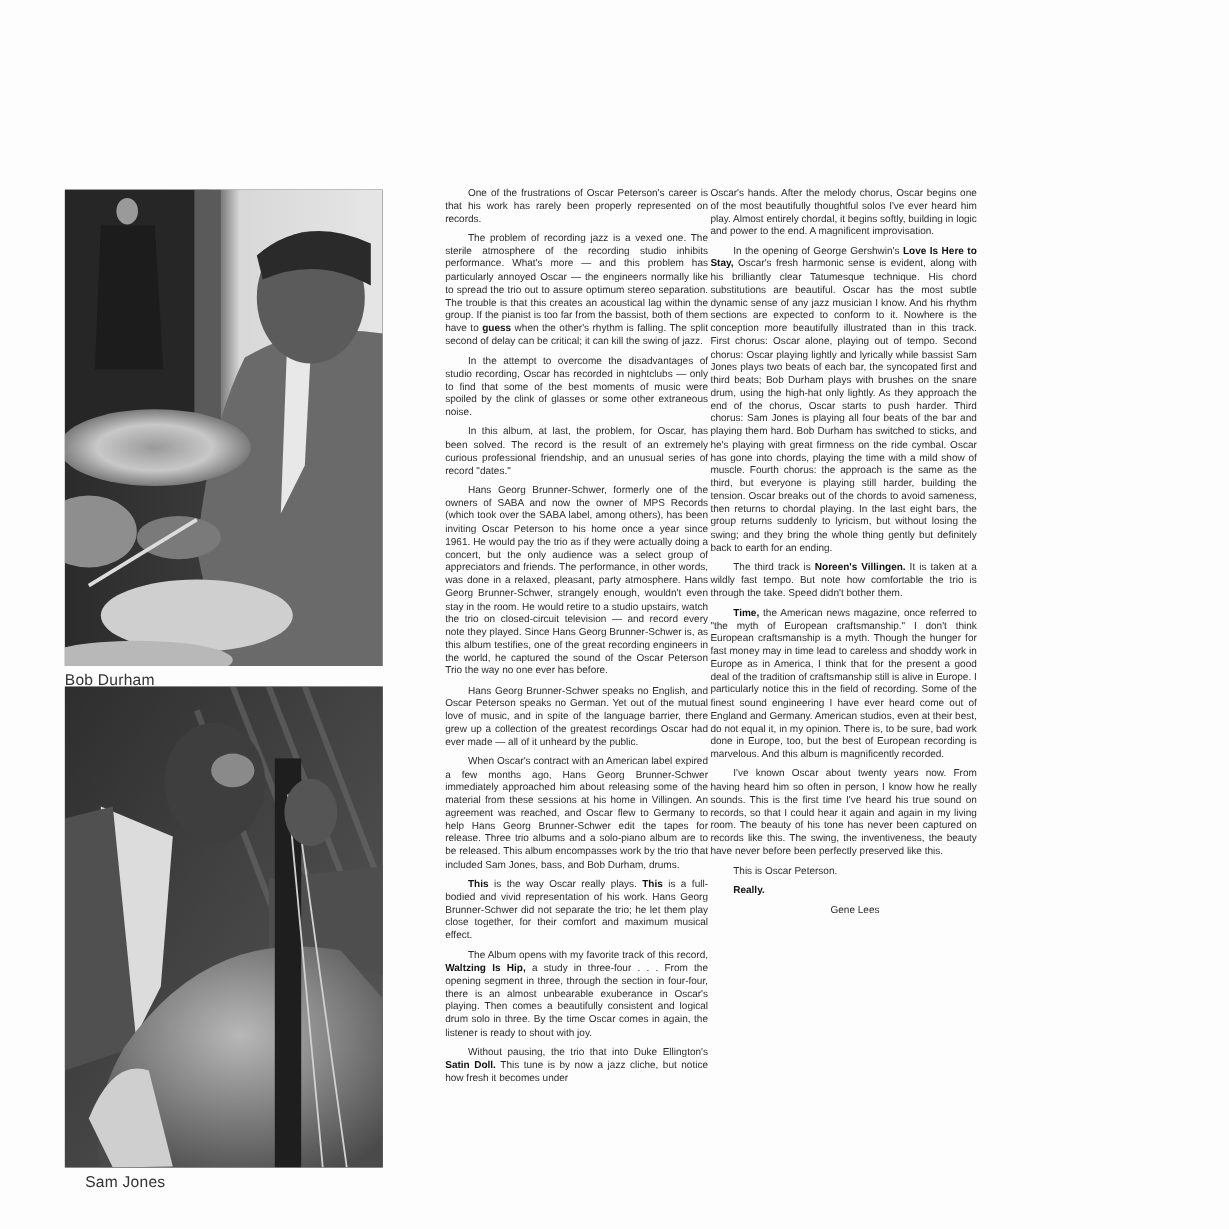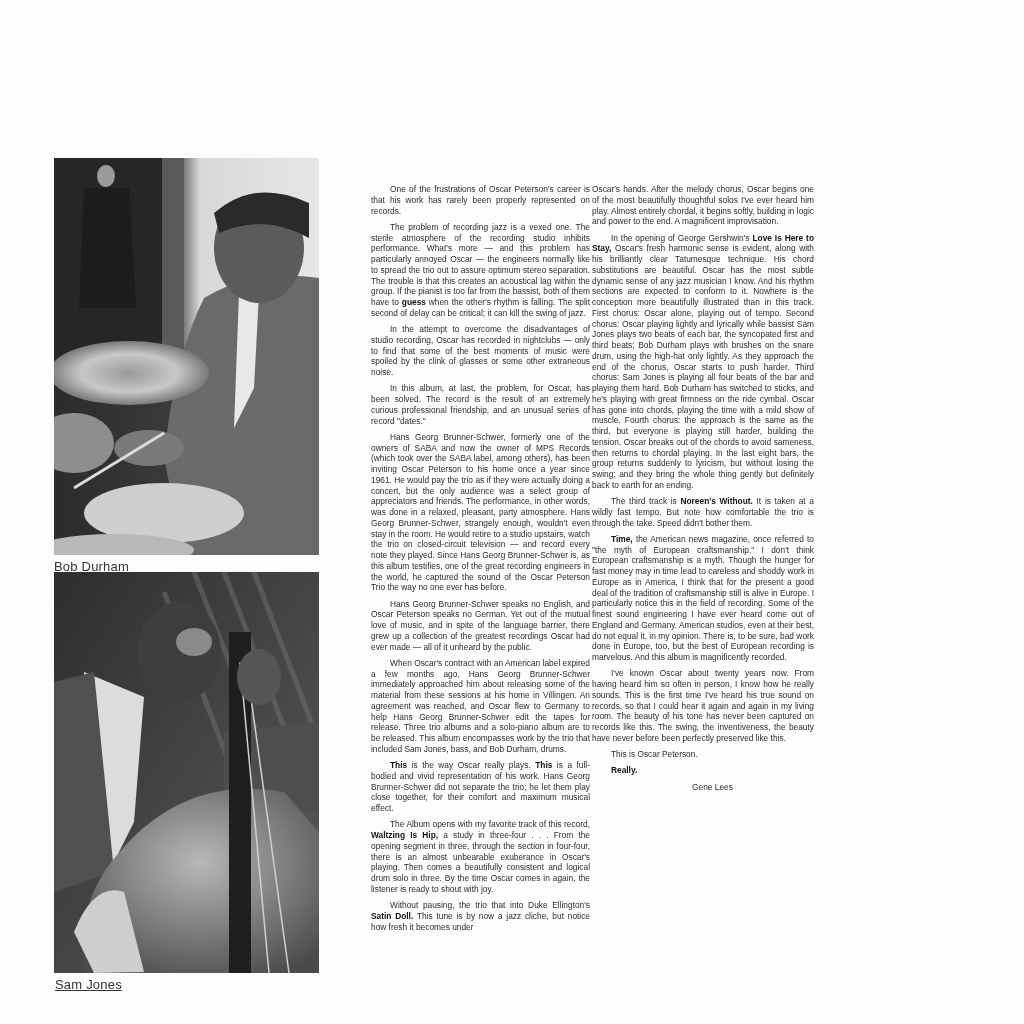--- a/index.html
+++ b/index.html
@@ -18,29 +18,28 @@
   .photo svg { display: block; width: 100%; height: 100%; }
   #photo-drummer { left: 54px; top: 158px; width: 265px; height: 397px; }
   #photo-bassist { left: 54px; top: 572px; width: 265px; height: 401px; }
   .caption {
     position: absolute;
     font-size: 13px;
     color: #333;
     letter-spacing: 0.2px;
   }
   #caption-drummer { left: 54px; top: 559px; }
-  #caption-bassist { left: 55px; top: 977px; text-decoration: underline; }
+  #caption-bassist { left: 71px; top: 977px; }
 
   .col {
     position: absolute;
     font-size: 8.35px;
     line-height: 10.75px;
     color: #2c2c2c;
     text-align: justify;
-    margin-top: 29px;
   }
   #col-left  { left: 371px; top: 155px; width: 219px; }
   #col-right { left: 592px; top: 155px; width: 222px; }
   .col p { margin: 0 0 5.5px 0; text-indent: 19px; }
   .col p.noindent { text-indent: 0; }
   .col b { font-weight: bold; color: #111; }
   .sign {
     text-indent: 19px;
     margin: 0 0 5px 0;
   }
@@ -140,20 +139,20 @@
     <p><span>When Oscar's contract with an American label expired a few months ago, Hans Georg Brunner-Schwer immediately approached him about releasing some of the material from these sessions at his home in Villingen. An agreement was reached, and Oscar flew to Germany to help Hans Georg Brunner-Schwer edit the tapes for release. Three trio albums and a solo-piano album are to be released. This album encompasses work by the trio that included Sam Jones, bass, and Bob Durham, drums.</span></p>
     <p><b>This</b><span> is the way Oscar really plays. </span><b>This</b><span> is a full-bodied and vivid representation of his work. Hans Georg Brunner-Schwer did not separate the trio; he let them play close together, for their comfort and maximum musical effect.</span></p>
     <p><span>The Album opens with my favorite track of this record, </span><b>Waltzing Is Hip,</b><span> a study in three-four . . . From the opening segment in three, through the section in four-four, there is an almost unbearable exuberance in Oscar's playing. Then comes a beautifully consistent and logical drum solo in three. By the time Oscar comes in again, the listener is ready to shout with joy.</span></p>
     <p><span>Without pausing, the trio that into Duke Ellington's </span><b>Satin Doll.</b><span> This tune is by now a jazz cliche, but notice how fresh it becomes under</span></p>
   </div>
 
 <div class="col" id="col-right">
   <div id="right-paras">
       <p class="noindent"><span>Oscar's hands. After the melody chorus, Oscar begins one of the most beautifully thoughtful solos I've ever heard him play. Almost entirely chordal, it begins softly, building in logic and power to the end. A magnificent improvisation.</span></p>
       <p><span>In the opening of George Gershwin's </span><b>Love Is Here to Stay,</b><span> Oscar's fresh harmonic sense is evident, along with his brilliantly clear Tatumesque technique. His chord substitutions are beautiful. Oscar has the most subtle dynamic sense of any jazz musician I know. And his rhythm sections are expected to conform to it. Nowhere is the conception more beautifully illustrated than in this track. First chorus: Oscar alone, playing out of tempo. Second chorus: Oscar playing lightly and lyrically while bassist Sam Jones plays two beats of each bar, the syncopated first and third beats; Bob Durham plays with brushes on the snare drum, using the high-hat only lightly. As they approach the end of the chorus, Oscar starts to push harder. Third chorus: Sam Jones is playing all four beats of the bar and playing them hard. Bob Durham has switched to sticks, and he's playing with great firmness on the ride cymbal. Oscar has gone into chords, playing the time with a mild show of muscle. Fourth chorus: the approach is the same as the third, but everyone is playing still harder, building the tension. Oscar breaks out of the chords to avoid sameness, then returns to chordal playing. In the last eight bars, the group returns suddenly to lyricism, but without losing the swing; and they bring the whole thing gently but definitely back to earth for an ending.</span></p>
-      <p><span>The third track is </span><b>Noreen's Without.</b><span> It is taken at a wildly fast tempo. But note how comfortable the trio is through the take. Speed didn't bother them.</span></p>
+      <p><span>The third track is </span><b>Noreen's Villingen.</b><span> It is taken at a wildly fast tempo. But note how comfortable the trio is through the take. Speed didn't bother them.</span></p>
       <p><b>Time,</b><span> the American news magazine, once referred to "the myth of European craftsmanship." I don't think European craftsmanship is a myth. Though the hunger for fast money may in time lead to careless and shoddy work in Europe as in America, I think that for the present a good deal of the tradition of craftsmanship still is alive in Europe. I particularly notice this in the field of recording. Some of the finest sound engineering I have ever heard come out of England and Germany. American studios, even at their best, do not equal it, in my opinion. There is, to be sure, bad work done in Europe, too, but the best of European recording is marvelous. And this album is magnificently recorded.</span></p>
       <p><span>I've known Oscar about twenty years now. From having heard him so often in person, I know how he really sounds. This is the first time I've heard his true sound on records, so that I could hear it again and again in my living room. The beauty of his tone has never been captured on records like this. The swing, the inventiveness, the beauty have never before been perfectly preserved like this.</span></p>
     </div>
   <p class="sign">This is Oscar Peterson.</p>
   <p class="sign"><b>Really.</b></p>
   <p class="signature">Gene Lees</p>
 </div>
 
 </body></html>

